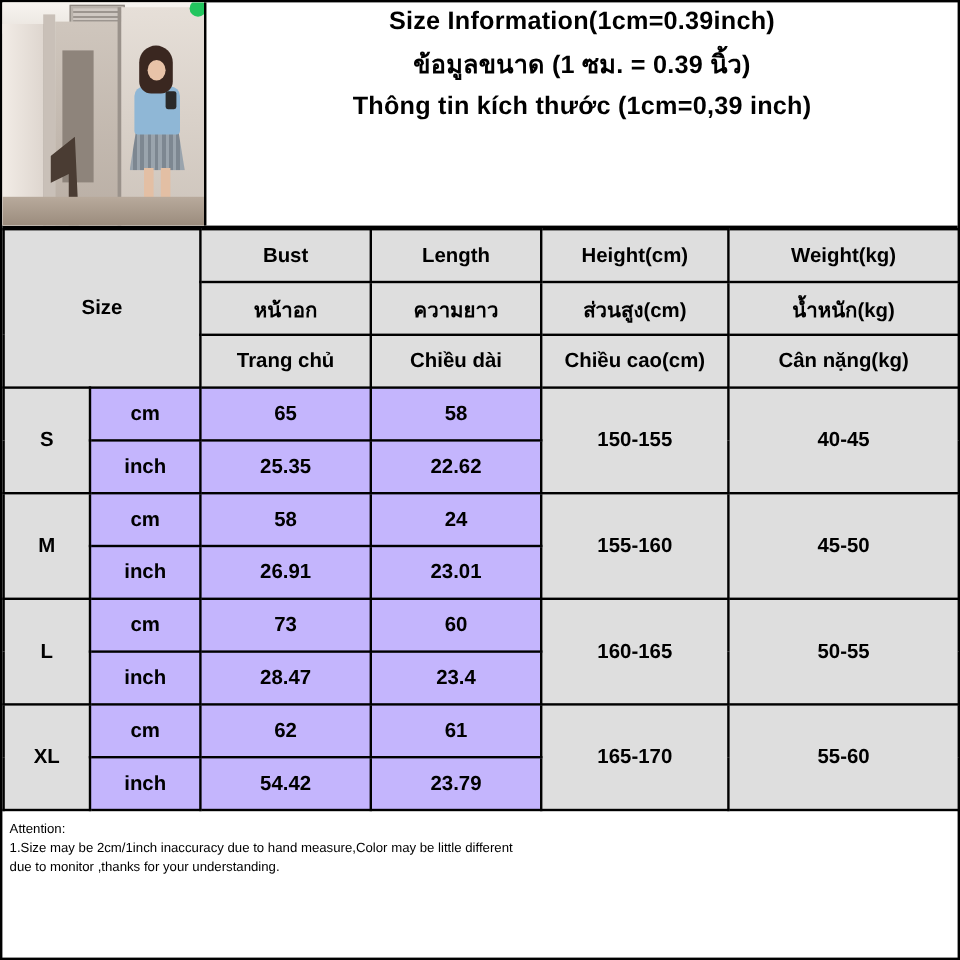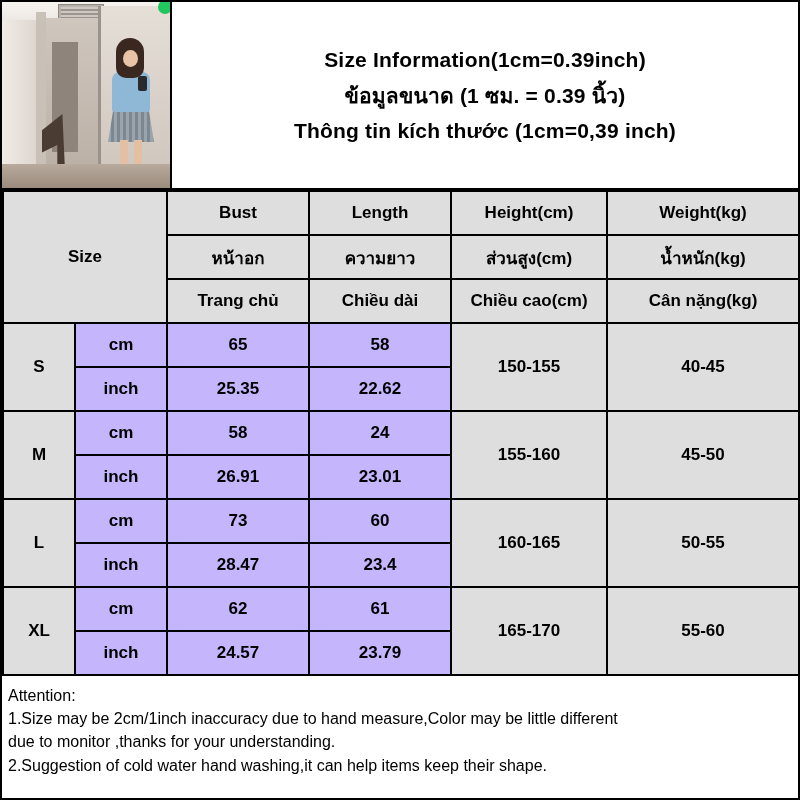--- a/index.html
+++ b/index.html
@@ -118,23 +118,23 @@
   .ph-green-dot {
     position: absolute; right: -2px; top: -2px; width: 14px; height: 14px;
     background: #22c55e; border-radius: 50%;
   }
 
   .title-box {
     flex: 1;
     display: flex;
     flex-direction: column;
     align-items: center;
-    justify-content: center;
+    justify-content: flex-start;
     gap: 7px;
-    padding: 16px 10px;
+    padding: 4px 10px;
   }
   .title-line {
     font-weight: bold;
     font-size: 21px;
     letter-spacing: .2px;
     text-align: center;
     white-space: nowrap;
   }
 
   
@@ -165,21 +165,21 @@
     font-weight: bold;
   }
   .grey { background: #dedede; }
   .white { background: #c4b5fd; }
 
   .hdr-row td { height: 34px; }
 
   
   .attention {
     padding: 8px 6px 6px 6px;
-    font-size: 16px;
+    font-size: 11px;
     line-height: 1.45;
     font-family: "Liberation Sans", sans-serif;
   }
   .attention div { white-space: nowrap; }
 </style>
 </head>
 <body>
 
 <div class="page">
 
@@ -289,26 +289,25 @@
       <tr>
         <td class="grey" rowspan="2">XL</td>
         <td class="white">cm</td>
         <td class="white">62</td>
         <td class="white">61</td>
         <td class="grey" rowspan="2">165-170</td>
         <td class="grey" rowspan="2">55-60</td>
       </tr>
       <tr>
         <td class="white">inch</td>
-        <td class="white">24.57</td>
+        <td class="white">54.42</td>
         <td class="white">23.79</td>
       </tr>
     </tbody>
   </table>
 
   <div class="attention">
     <div>Attention:</div>
     <div>1.Size may be 2cm/1inch inaccuracy due to hand measure,Color may be little different</div>
     <div>due to monitor ,thanks for your understanding.</div>
-    <div>2.Suggestion of cold water hand washing,it can help items keep their shape.</div>
   </div>
 
 </div>
 
 </body></html>

